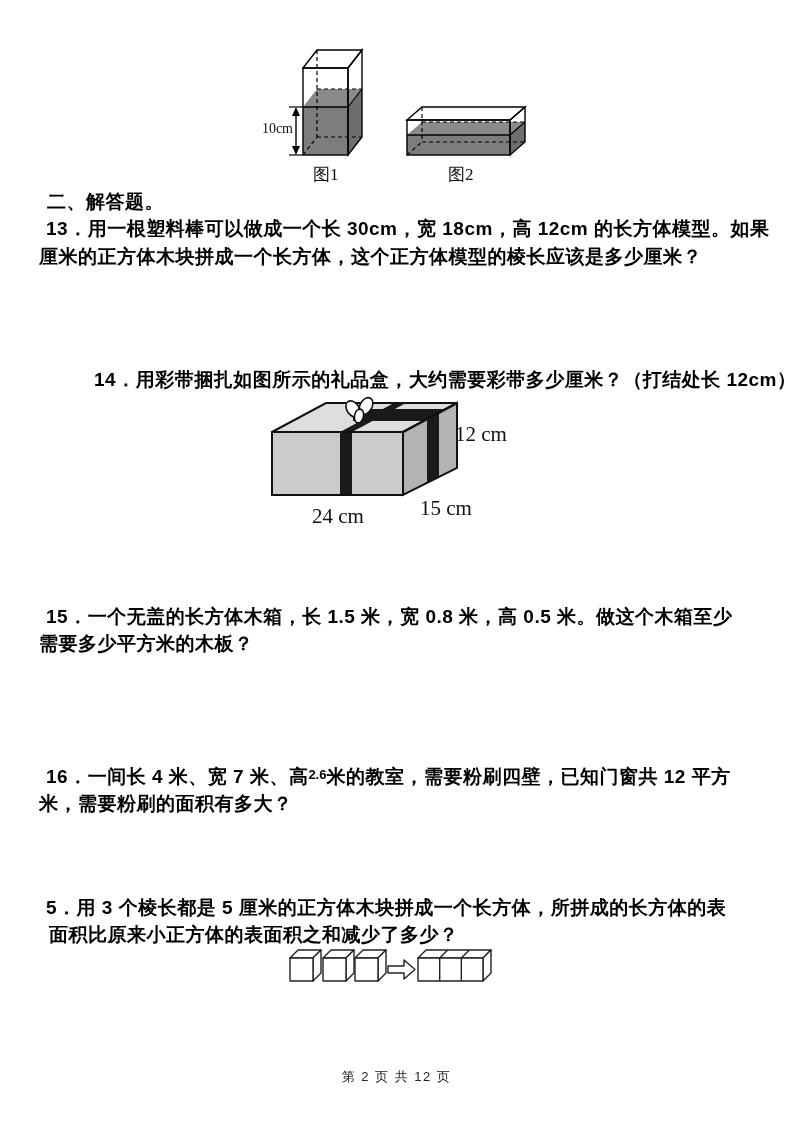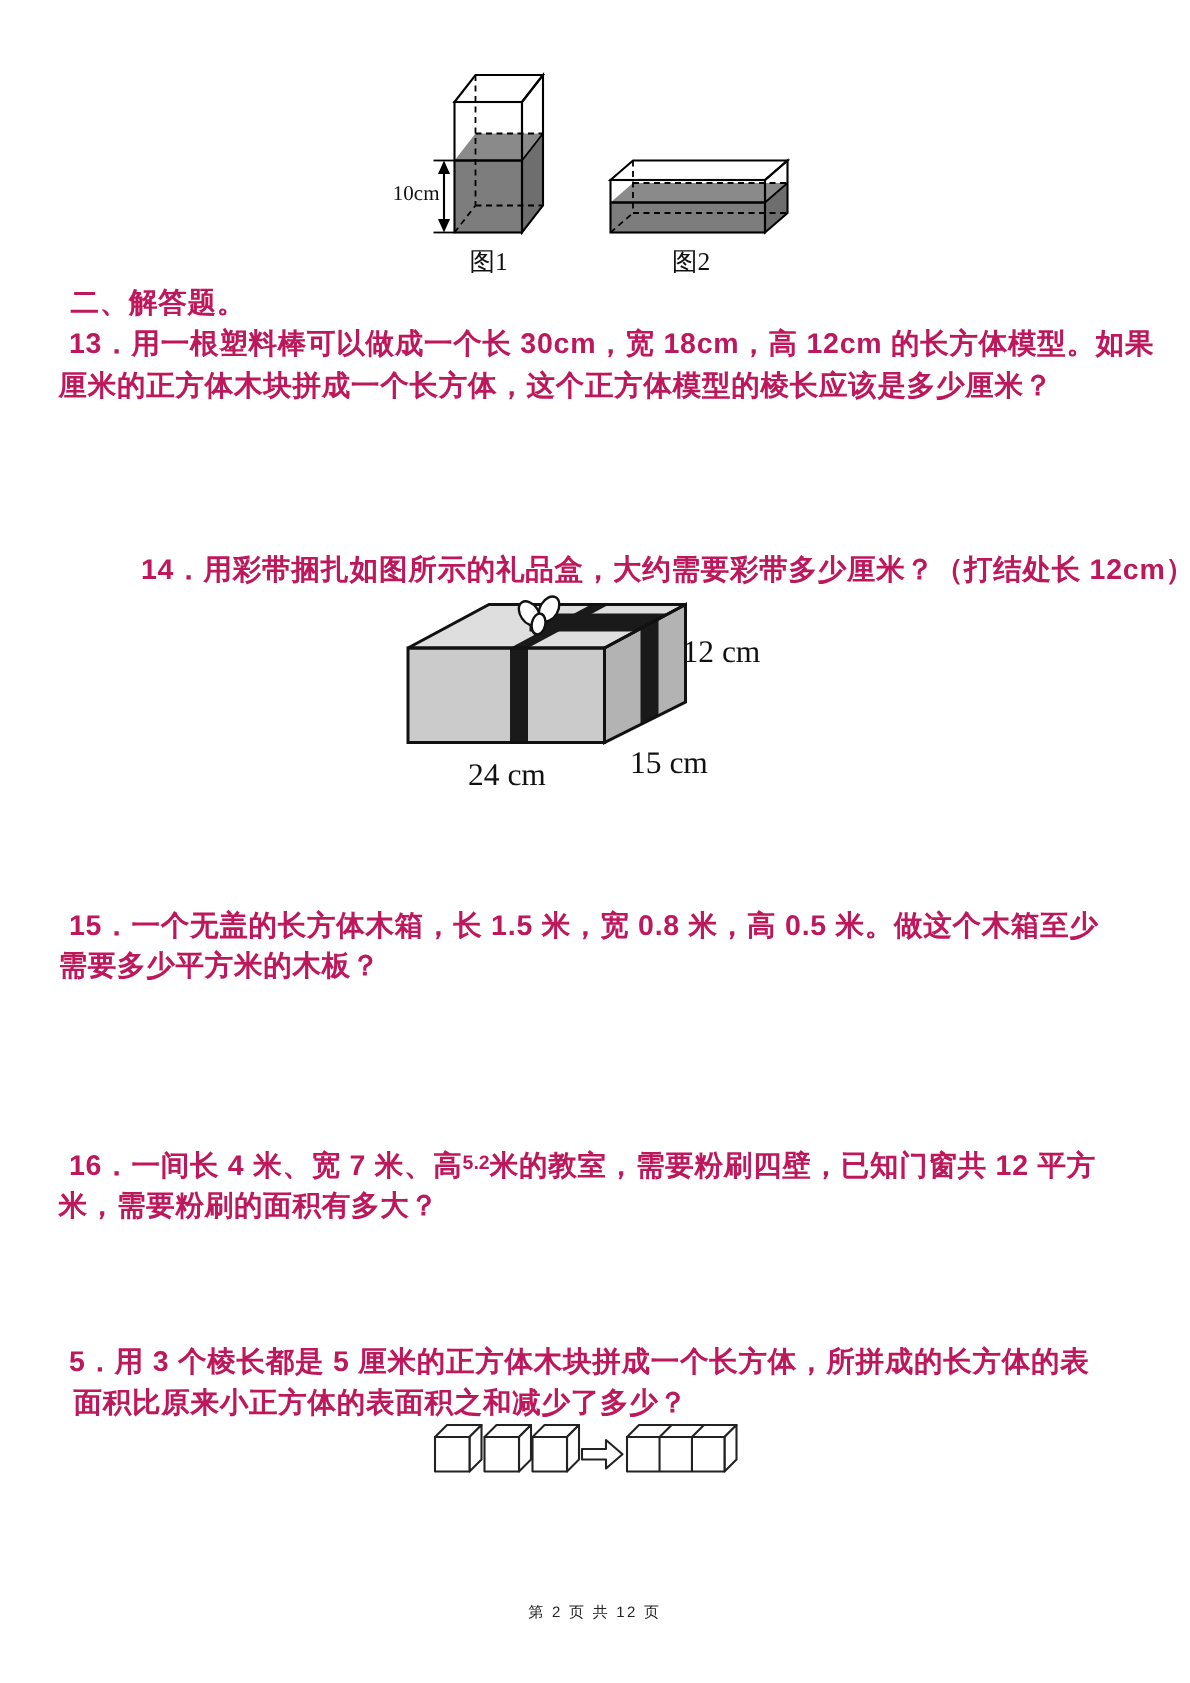--- a/index.html
+++ b/index.html
@@ -3,26 +3,26 @@
 <meta charset="utf-8">
 <style>
   html,body{margin:0;padding:0;}
   body{
     width:793px;height:1122px;position:relative;background:#ffffff;
     font-family:"Liberation Sans","DejaVu Sans",sans-serif;
     overflow:hidden;color:#111;
   }
   .line{
     position:absolute;white-space:nowrap;
-    font-size:19px;font-weight:600;letter-spacing:0.5px;color:#be185d;
+    font-size:19px;font-weight:600;letter-spacing:0.5px;color:#000000;
   }
   .small-num{font-size:13px;position:relative;top:-4px;letter-spacing:0;}
   .footer{
     position:absolute;left:0;right:0;top:1068px;text-align:center;
-    font-size:10px;color:#222;letter-spacing:1.5px;font-weight:400;
+    font-size:13px;color:#222;letter-spacing:1.5px;font-weight:400;
   }
   .figsvg{position:absolute;}
   svg text{font-family:"Liberation Serif","DejaVu Serif",serif;}
   .fig-label{font-size:17px;fill:#111;}
   .dim-label{font-size:21px;fill:#111;}
   .dim-small{font-size:14px;fill:#111;}
 </style>
 </head>
 <body>
 
@@ -104,21 +104,21 @@
   </g>
 
   <text x="200" y="56" class="dim-label">12 cm</text>
   <text x="165" y="130" class="dim-label">15 cm</text>
   <text x="57" y="138" class="dim-label">24 cm</text>
 </svg>
 
 <div class="line" style="left:46px;top:604px;">15．一个无盖的长方体木箱，长 1.5 米，宽 0.8 米，高 0.5 米。做这个木箱至少</div>
 <div class="line" style="left:39px;top:631px;">需要多少平方米的木板？</div>
 
-<div class="line" style="left:46px;top:764px;"><span>16．一间长 4 米、宽 7 米、高</span><span class="small-num">5.2</span><span>米的教室，需要粉刷四壁，已知门窗共 12 平方</span></div>
+<div class="line" style="left:46px;top:764px;"><span>16．一间长 4 米、宽 7 米、高</span><span class="small-num">2.6</span><span>米的教室，需要粉刷四壁，已知门窗共 12 平方</span></div>
 <div class="line" style="left:39px;top:791px;">米，需要粉刷的面积有多大？</div>
 
 <div class="line" style="left:46px;top:895px;">5．用 3 个棱长都是 5 厘米的正方体木块拼成一个长方体，所拼成的长方体的表</div>
 <div class="line" style="left:49px;top:922px;">面积比原来小正方体的表面积之和减少了多少？</div>
 
 <svg class="figsvg" style="left:280px;top:944px;" width="215" height="50" viewBox="0 0 215 50">
   <g fill="#fff" stroke="#222" stroke-width="1.4" stroke-linejoin="round">
 
     <g>
       <polygon points="10,14 18,6 41,6 33,14"></polygon>

